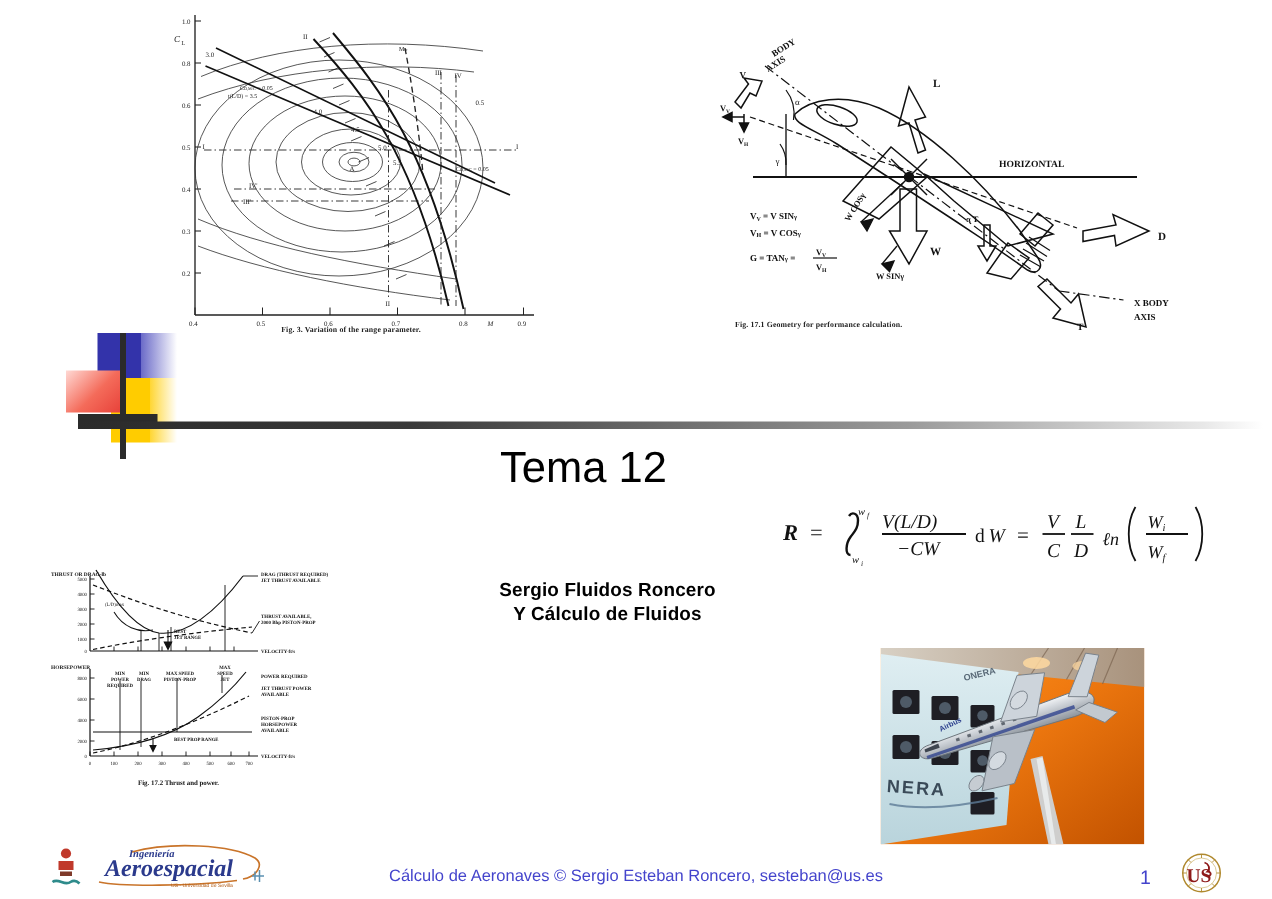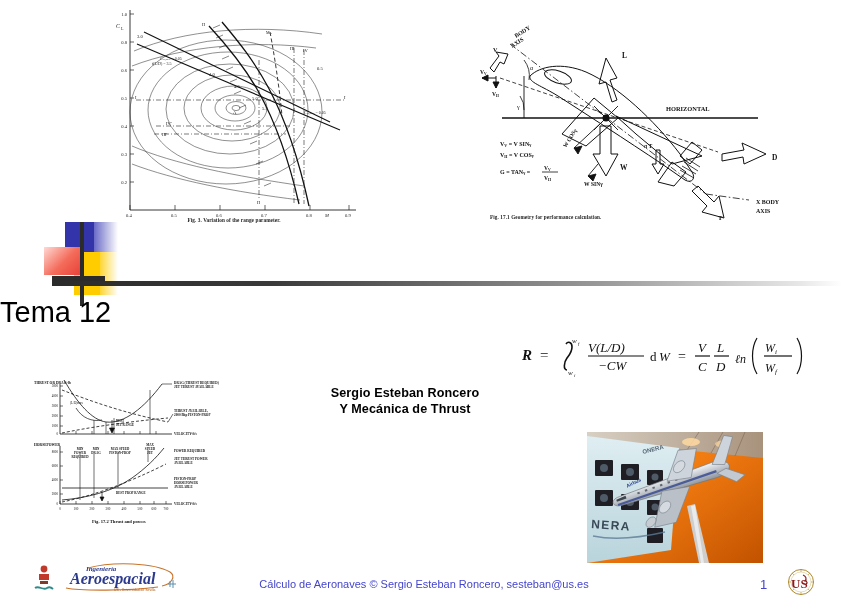--- a/index.html
+++ b/index.html
@@ -100,20 +100,21 @@
     left: 52px; top: 281px;
     width: 790px; height: 5px;
     background: linear-gradient(to right, #2b2b2b 0%, #3a3a3a 28%, #9a9a9a 70%, #e8e8e8 95%, #ffffff 100%);
   }
 
   
   #subtitle {
     position: absolute;
     left: 0; top: 296px;
     width: 848px;
+    text-align: center;
     padding-right: 70px;
     box-sizing: border-box;
     font-size: 29px;
     color: #000000;
     white-space: nowrap;
   }
 
   
   #equation {
     position: absolute;
@@ -461,22 +462,22 @@
         <path d="M237,8 C231,18 231,34 237,44" fill="none" stroke="#111" stroke-width="1.2"></path>
         <path d="M277,8 C283,18 283,34 277,44" fill="none" stroke="#111" stroke-width="1.2"></path>
         <text x="245" y="22" font-size="12" font-style="italic">W<tspan font-size="7" dy="2">i</tspan></text>
         <line x1="244" y1="26" x2="272" y2="26" stroke="#111" stroke-width="1.2"></line>
         <text x="245" y="42" font-size="12" font-style="italic">W<tspan font-size="7" dy="2">f</tspan></text>
       </g>
     </svg>
   </div>
 
   <div id="author">
-    <div>Sergio Esteban Roncero</div>
-    <div>Y Mecánica de Thrust</div>
+    <div>Sergio Fluidos Roncero</div>
+    <div>Y Cálculo de Fluidos</div>
   </div>
 
   <div id="fig-thrust">
     <svg width="206" height="150" viewBox="0 0 206 150">
       <rect x="0" y="0" width="206" height="150" fill="#ffffff"></rect>
 
       <text x="2" y="6" font-family="Liberation Serif, serif" font-size="3.6" font-weight="bold" fill="#111">THRUST OR DRAG-lb</text>
       <line x1="28" y1="6" x2="28" y2="56" stroke="#111" stroke-width="0.8"></line>
       <line x1="28" y1="56" x2="140" y2="56" stroke="#111" stroke-width="0.8"></line>
       <g font-family="Liberation Serif, serif" font-size="3.2" fill="#111" text-anchor="end">

